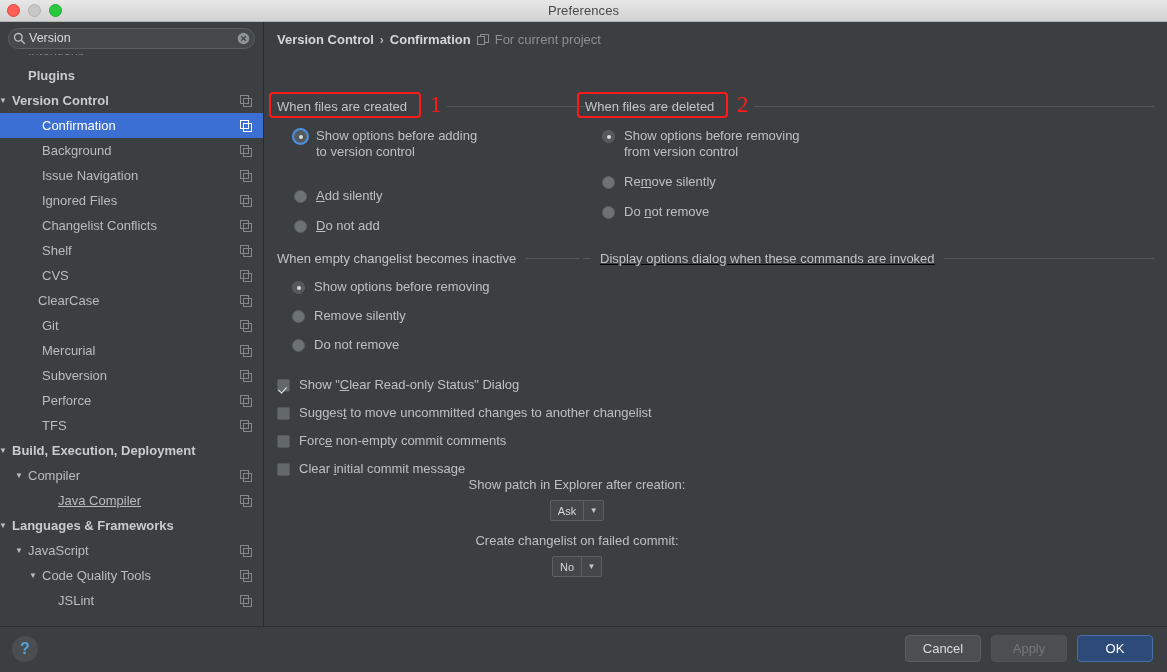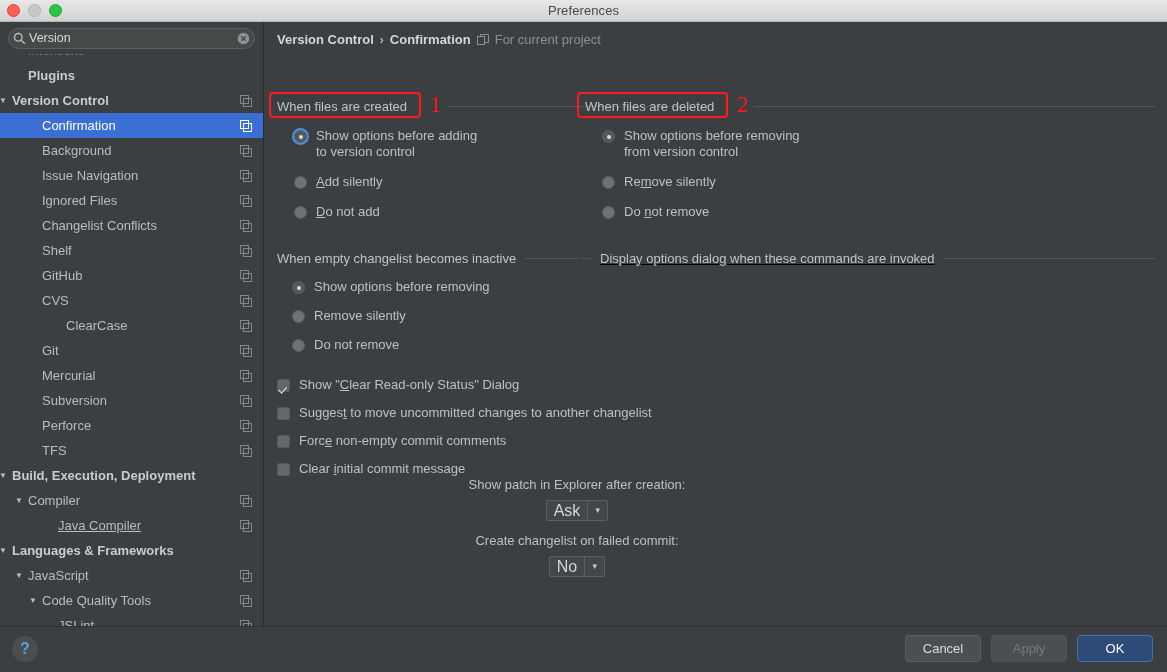--- a/index.html
+++ b/index.html
@@ -127,21 +127,21 @@
   .lab2 .u { text-decoration: underline; }
 
   
   .ddrow { display: flex; align-items: center; gap: 8px; color: #bcc0c1; font-size: 13px; flex-direction: column; }
   .dd {
     display: inline-flex; align-items: stretch; height: 21px;
     border: 1px solid #5b6062; border-radius: 2px; background: #434749;
   }
   .dd-val {
     padding: 0 7px; display: flex; align-items: center;
-    font-size: 16px; color: #d3d6d7; border-right: 1px solid #5b6062;
+    font-size: 11px; color: #d3d6d7; border-right: 1px solid #5b6062;
     min-width: 18px; justify-content: center;
   }
   .dd-arrow {
     width: 19px; display: flex; align-items: center; justify-content: center;
     color: #c4c8c9; font-size: 8px;
   }
 
   
   .footer {
     position: absolute; left: 0; top: 626px; width: 1167px; height: 46px;
@@ -265,39 +265,30 @@
           <div class="row">
             <span class="lbl" style="margin-left:42px;">Shelf</span>
             <span class="copy-ico">
               <svg width="12" height="12" viewBox="0 0 12 12">
                 <rect x="0.5" y="0.5" width="8" height="8" fill="none" stroke="currentColor"></rect>
                 <rect x="3.5" y="3.5" width="8" height="8" fill="none" stroke="currentColor"></rect>
               </svg>
             </span>
           </div>
           <div class="row">
-            <span class="lbl" style="margin-left:42px;">GitHub</span>
-            <span class="copy-ico">
-              <svg width="12" height="12" viewBox="0 0 12 12">
-                <rect x="0.5" y="0.5" width="8" height="8" fill="none" stroke="currentColor"></rect>
-                <rect x="3.5" y="3.5" width="8" height="8" fill="none" stroke="currentColor"></rect>
-              </svg>
-            </span>
-          </div>
-          <div class="row">
             <span class="lbl" style="margin-left:42px;">CVS</span>
             <span class="copy-ico">
               <svg width="12" height="12" viewBox="0 0 12 12">
                 <rect x="0.5" y="0.5" width="8" height="8" fill="none" stroke="currentColor"></rect>
                 <rect x="3.5" y="3.5" width="8" height="8" fill="none" stroke="currentColor"></rect>
               </svg>
             </span>
           </div>
           <div class="row">
-            <span class="lbl" style="margin-left:66px;">ClearCase</span>
+            <span class="lbl" style="margin-left:38px;">ClearCase</span>
             <span class="copy-ico">
               <svg width="12" height="12" viewBox="0 0 12 12">
                 <rect x="0.5" y="0.5" width="8" height="8" fill="none" stroke="currentColor"></rect>
                 <rect x="3.5" y="3.5" width="8" height="8" fill="none" stroke="currentColor"></rect>
               </svg>
             </span>
           </div>
           <div class="row">
             <span class="lbl" style="margin-left:42px;">Git</span>
             <span class="copy-ico">
@@ -421,21 +412,21 @@
 
     <div class="content">
 
       <div style="position:absolute; left:12px; top:52px; width:402px;">
         <div class="sec">
           <span id="sec-created-label">When files are created</span>
           <span style="width:22px;"></span>
           <span class="rule"></span>
         </div>
         <div id="created-opts" style="margin:14px 0 0 17px;">
-            <div class="opt" style="margin-bottom: 14px;">
+            <div class="opt" style="margin-bottom: 28px;">
               <span class="radio on focused"></span>
               <span class="lab2">Show options before adding<br>to version control</span>
             </div>
             <div class="opt" style="margin-bottom: 14px;">
               <span class="radio"></span>
               <span class="lab2"><span class="u">A</span>dd silently</span>
             </div>
             <div class="opt" style="margin-bottom: 14px;">
               <span class="radio"></span>
               <span class="lab2"><span class="u">D</span>o not add</span>

